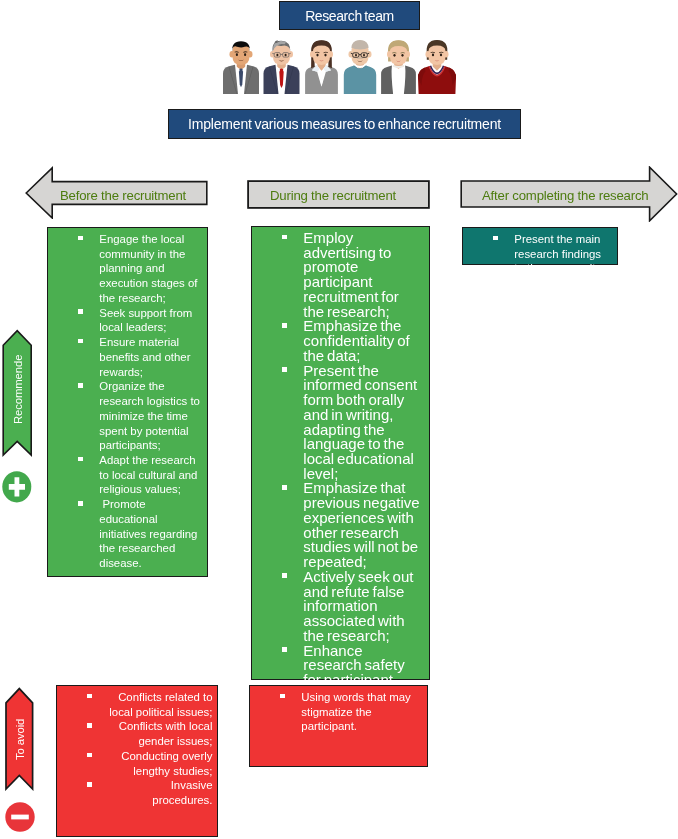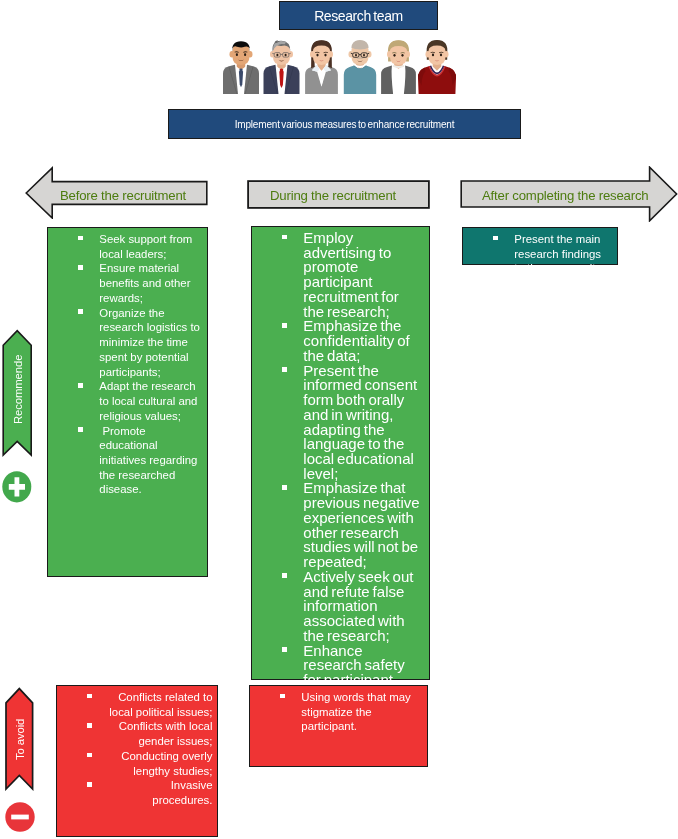--- a/index.html
+++ b/index.html
@@ -15,23 +15,23 @@
   ul.bl li{color:#ffffff;font-size:11.4px;line-height:14.73px;position:relative;
        padding-left:21px;margin:0;word-spacing:0px;letter-spacing:0px;white-space:pre-wrap;}
   ul.bl.tight li{font-size:15px;word-spacing:-1.2px;}
   ul.bl li:before{content:"";position:absolute;left:0px;top:3.6px;width:4.5px;height:4.7px;background:#ffffff;}
   .ribbon-label{position:absolute;color:#ffffff;font-size:11.3px;white-space:nowrap;
        transform-origin:0 0;letter-spacing:-0.1px;}
 </style>
 </head>
 <body>
 
-<div class="abs title-box" style="left:279px;top:1px;width:159px;height:29px;font-size:14px;letter-spacing:-0.4px;">Research team</div>
-
-<div class="abs title-box" style="left:168px;top:109px;width:353px;height:30px;font-size:10px;letter-spacing:-0.18px;">Implement various measures to enhance recruitment</div>
+<div class="abs title-box" style="left:279px;top:1px;width:141px;height:29px;font-size:14px;letter-spacing:-0.4px;">Research team</div>
+
+<div class="abs title-box" style="left:168px;top:109px;width:353px;height:30px;font-size:14px;letter-spacing:-0.18px;">Implement various measures to enhance recruitment</div>
 
 <div class="abs" style="left:215px;top:39px;width:246px;height:55px;">
   <svg width="246" height="55" viewBox="0 0 246 56" preserveAspectRatio="none" xmlns="http://www.w3.org/2000/svg" shape-rendering="geometricPrecision">
   <defs>
     <g id="face-base">
       <ellipse cx="-9.1" cy="15.6" rx="2.4" ry="3.3"></ellipse>
       <ellipse cx="9.1" cy="15.6" rx="2.4" ry="3.3"></ellipse>
       <path d="M-8.6 12.6 Q-8.6 3.4 0 3.4 Q8.6 3.4 8.6 12.6 L8.6 17.6 Q8.6 26.4 0 26.4 Q-8.6 26.4 -8.6 17.6 Z"></path>
     </g>
   </defs>
@@ -196,20 +196,21 @@
 
 <div class="abs" style="left:5px;top:802px;width:30px;height:30px;">
   <svg width="30" height="30" viewBox="0 0 30 30" xmlns="http://www.w3.org/2000/svg">
     <circle cx="15" cy="15" r="14.7" fill="#E8353A"></circle>
     <rect x="6.2" y="12.6" width="17.6" height="4.8" fill="#ffffff"></rect>
   </svg>
 </div>
 
 <div class="abs shape-box" style="left:47px;top:227px;width:161px;height:350px;background:#4BAF50;border:1.4px solid #1a1a1a;">
   <ul class="bl" style="margin-left:30.3px;margin-top:4.0px;width:125.2px;">
+      <li>Engage the local community in the planning and execution stages of the research;</li>
       <li>Seek support from local leaders;</li>
       <li>Ensure material benefits and other rewards;</li>
       <li>Organize the research logistics to minimize the time spent by potential participants;</li>
       <li>Adapt the research to local cultural and religious values;</li>
       <li> Promote educational initiatives regarding the researched disease.</li>
     </ul>
 </div>
 
 <div class="abs shape-box" style="left:251px;top:226px;width:179px;height:454px;background:#4BAF50;border:1.4px solid #1a1a1a;">
   <ul class="bl tight" style="margin-left:30.3px;margin-top:4.0px;width:138.34px;">

